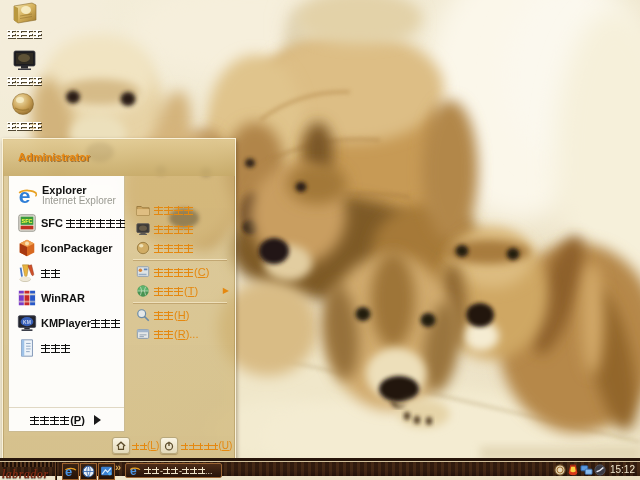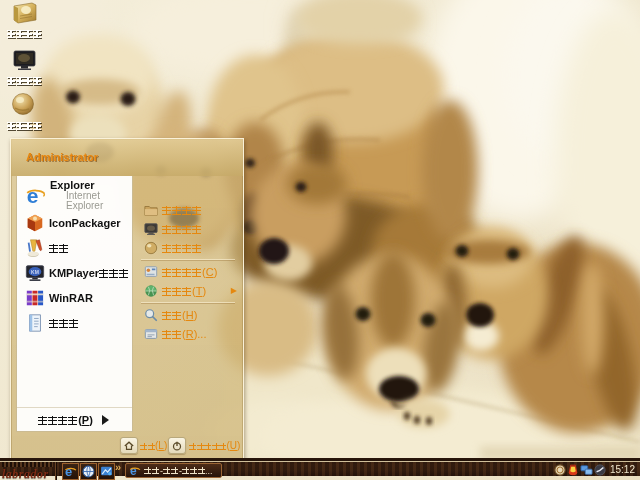--- a/index.html
+++ b/index.html
@@ -12,34 +12,34 @@
   linear-gradient(0deg,transparent 0 0);
  background-size:100% 100%;}
 .g:last-child{margin-right:0}
 .gs{width:7px;height:7px}
 
 .dicon{position:absolute;width:48px;text-align:center;}
 .dicon svg{display:block;margin:0 auto;}
 .dlbl{margin-top:3px;--c:#fff;filter:drop-shadow(1px 1px 0 rgba(40,30,10,.8));line-height:9px;}
 .dlbl .g{width:8px;height:8px;margin-right:0.5px;background:repeating-linear-gradient(0deg,var(--c) 0 1.4px,transparent 1.4px 3.4px),linear-gradient(90deg,transparent 0 3.4px,var(--c) 3.4px 4.8px,transparent 4.8px);}
 
-#menu{position:absolute;left:10px;top:138px;width:232px;height:320px;
+#menu{position:absolute;left:2px;top:138px;width:232px;height:320px;
  border:1px solid rgba(252,244,222,.95);
  background:linear-gradient(rgba(213,188,128,.63),rgba(200,173,106,.66));
  box-shadow:inset 0 0 0 1px rgba(150,120,60,.35),1px 2px 4px rgba(60,40,10,.4);}
 #mhead{height:37px;background:linear-gradient(rgba(228,206,152,.8),rgba(198,170,104,.8));position:relative;}
 #admin{position:absolute;left:15px;top:12px;font-size:11px;font-weight:bold;color:#e8860e;text-shadow:1px 1px 0 rgba(110,55,0,.55);}
 #mbody{position:absolute;left:0;top:37px;right:0;bottom:27px;display:flex;}
 #mleft{width:117px;margin-left:5px;background:rgba(255,255,255,.95);border:1px solid rgba(190,170,120,.8);border-top:none;position:relative;padding-top:5px;box-sizing:border-box;}
 .li{display:flex;align-items:center;height:25px;padding-left:8px;}
 .li.big{height:29px;}
 .ic21{width:21px;height:21px;flex:0 0 auto;}
 .ic20{width:20px;height:20px;flex:0 0 auto;}
 .t1{font-size:11px;font-weight:bold;color:#111;margin-left:4px;line-height:11px;}
-.t2{font-size:10px;color:#9a9a92;margin-left:20px;line-height:10px;}
+.t2{font-size:10px;color:#9a9a92;margin-left:4px;line-height:10px;}
 .lt{font-size:11px;font-weight:bold;color:#111;margin-left:4px;--c:#111;white-space:nowrap;}
 .lt .g,.apt .g{width:9px;height:9px;margin-right:1px;}
 #allprog{position:absolute;left:0;right:0;bottom:0;height:23px;border-top:1px solid #e0d8c4;display:flex;align-items:center;justify-content:center;}
 .apt{font-size:11px;font-weight:bold;color:#111;--c:#111;margin-right:7px;}
 #mright{flex:1;--c:#e5880f;}
 .ri{display:flex;align-items:center;height:19px;padding-left:11px;position:relative;}
 .ic14{width:14px;height:14px;flex:0 0 auto;opacity:.85;}
 .rt{font-size:11px;color:#e5880f;margin-left:4px;white-space:nowrap;}
 .rb{font-weight:bold;}
 .u{text-decoration:underline;}
@@ -232,56 +232,65 @@
               <path d="M2.5,9 a11,5.5 0 0,1 19.5,.5" stroke="#e8a020" stroke-width="2" fill="none"></path>
               <path d="M21.5,9.5 q1.5,1.5 -.5,3.5" stroke="#e8a020" stroke-width="1.6" fill="none"></path>
             </svg>
     <div>
               <div class="t1">Explorer</div>
               <div class="t2">Internet Explorer</div>
             </div>
    </div>
    <div class="li">
     <svg class="ic20" viewBox="0 0 22 22">
+              <rect x="2" y="2" width="18" height="18" rx="2" fill="#e8e4da" stroke="#8a8a80"></rect>
+              <rect x="4" y="4" width="14" height="9" fill="#3a9a3a"></rect>
+              <text x="11" y="11" font-size="6" fill="#ff4" text-anchor="middle" font-weight="bold">SFC</text>
+              <rect x="4" y="14" width="14" height="4" fill="#c03020"></rect>
+            </svg>
+    <span class="lt">SFC <span class="g"></span><span class="g"></span><span class="g"></span><span class="g"></span><span class="g"></span><span class="g"></span></span>
+   </div>
+   <div class="li">
+    <svg class="ic20" viewBox="0 0 22 22">
               <path d="M3,6 L11,2 L19,6 L19,16 L11,20 L3,16 Z" fill="#d86820"></path>
               <path d="M3,6 L11,10 L19,6 L11,2 Z" fill="#f0a050"></path>
               <path d="M11,10 L11,20 L3,16 L3,6 Z" fill="#a83810"></path>
               <circle cx="11" cy="6" r="2.2" fill="#f8e0b0"></circle>
             </svg>
     <span class="lt">IconPackager</span>
    </div>
    <div class="li">
     <svg class="ic20" viewBox="0 0 22 22">
               <path d="M6,2 l2.5,12 q1,3 2.5,0 L13,2 Z" fill="#e8b440" stroke="#a07820" stroke-width=".5"></path>
               <path d="M12,3 l4,10 q1.5,2.5 2.5,-.5 L16,2 Z" fill="#d05028" stroke="#903018" stroke-width=".5"></path>
               <path d="M4,5 l1.5,10" stroke="#4a78c8" stroke-width="2"></path>
               <ellipse cx="9" cy="18" rx="6" ry="3" fill="#c8c0a8"></ellipse>
               <ellipse cx="9" cy="17.4" rx="6" ry="2.6" fill="#efe9d8"></ellipse>
             </svg>
     <span class="lt"><span class="g"></span><span class="g"></span></span>
    </div>
    <div class="li">
     <svg class="ic20" viewBox="0 0 22 22">
+              <rect x="2" y="3" width="5.5" height="16" fill="#7a3cc8"></rect>
+              <rect x="8.2" y="3" width="5.5" height="16" fill="#c82828"></rect>
+              <rect x="14.4" y="3" width="5.5" height="16" fill="#2858c8"></rect>
+              <rect x="2" y="6" width="18" height="2" fill="#f0e8d0" opacity=".85"></rect>
+              <rect x="2" y="14" width="18" height="2" fill="#f0e8d0" opacity=".55"></rect>
+            </svg>
+    <span class="lt">WinRAR</span>
+   </div>
+   <div class="li">
+    <svg class="ic20" viewBox="0 0 22 22">
               <rect x="1.5" y="3" width="19" height="13" rx="1.5" fill="#23242c" stroke="#4a4c58"></rect>
               <ellipse cx="11" cy="9.5" rx="7" ry="5" fill="#3a66c8" opacity=".9"></ellipse>
               <text x="11" y="12" font-size="5.5" fill="#cdd6ee" text-anchor="middle" font-weight="bold">KM</text>
               <rect x="8" y="16" width="6" height="2" fill="#2a2b33"></rect>
               <rect x="5" y="18" width="12" height="1.8" fill="#3c3e48"></rect>
             </svg>
     <span class="lt">KMPlayer<span class="g"></span><span class="g"></span><span class="g"></span></span>
-   </div>
-   <div class="li">
-    <svg class="ic20" viewBox="0 0 22 22">
-              <rect x="2" y="3" width="5.5" height="16" fill="#7a3cc8"></rect>
-              <rect x="8.2" y="3" width="5.5" height="16" fill="#c82828"></rect>
-              <rect x="14.4" y="3" width="5.5" height="16" fill="#2858c8"></rect>
-              <rect x="2" y="6" width="18" height="2" fill="#f0e8d0" opacity=".85"></rect>
-              <rect x="2" y="14" width="18" height="2" fill="#f0e8d0" opacity=".55"></rect>
-            </svg>
-    <span class="lt">WinRAR</span>
    </div>
    <div class="li">
     <svg class="ic20" viewBox="0 0 22 22">
               <path d="M5,2 L17,2 L17,20 L5,20 Z" fill="#eef4fa" stroke="#7a92b2"></path>
               <path d="M5,2 L8,2 L8,20 L5,20 Z" fill="#9ec2e8"></path>
               <path d="M10,6 h5 M10,9 h5 M10,12 h5 M10,15 h4" stroke="#8aa2c0" stroke-width="1"></path>
             </svg>
     <span class="lt"><span class="g"></span><span class="g"></span><span class="g"></span></span>
    </div>
    <div id="allprog">

